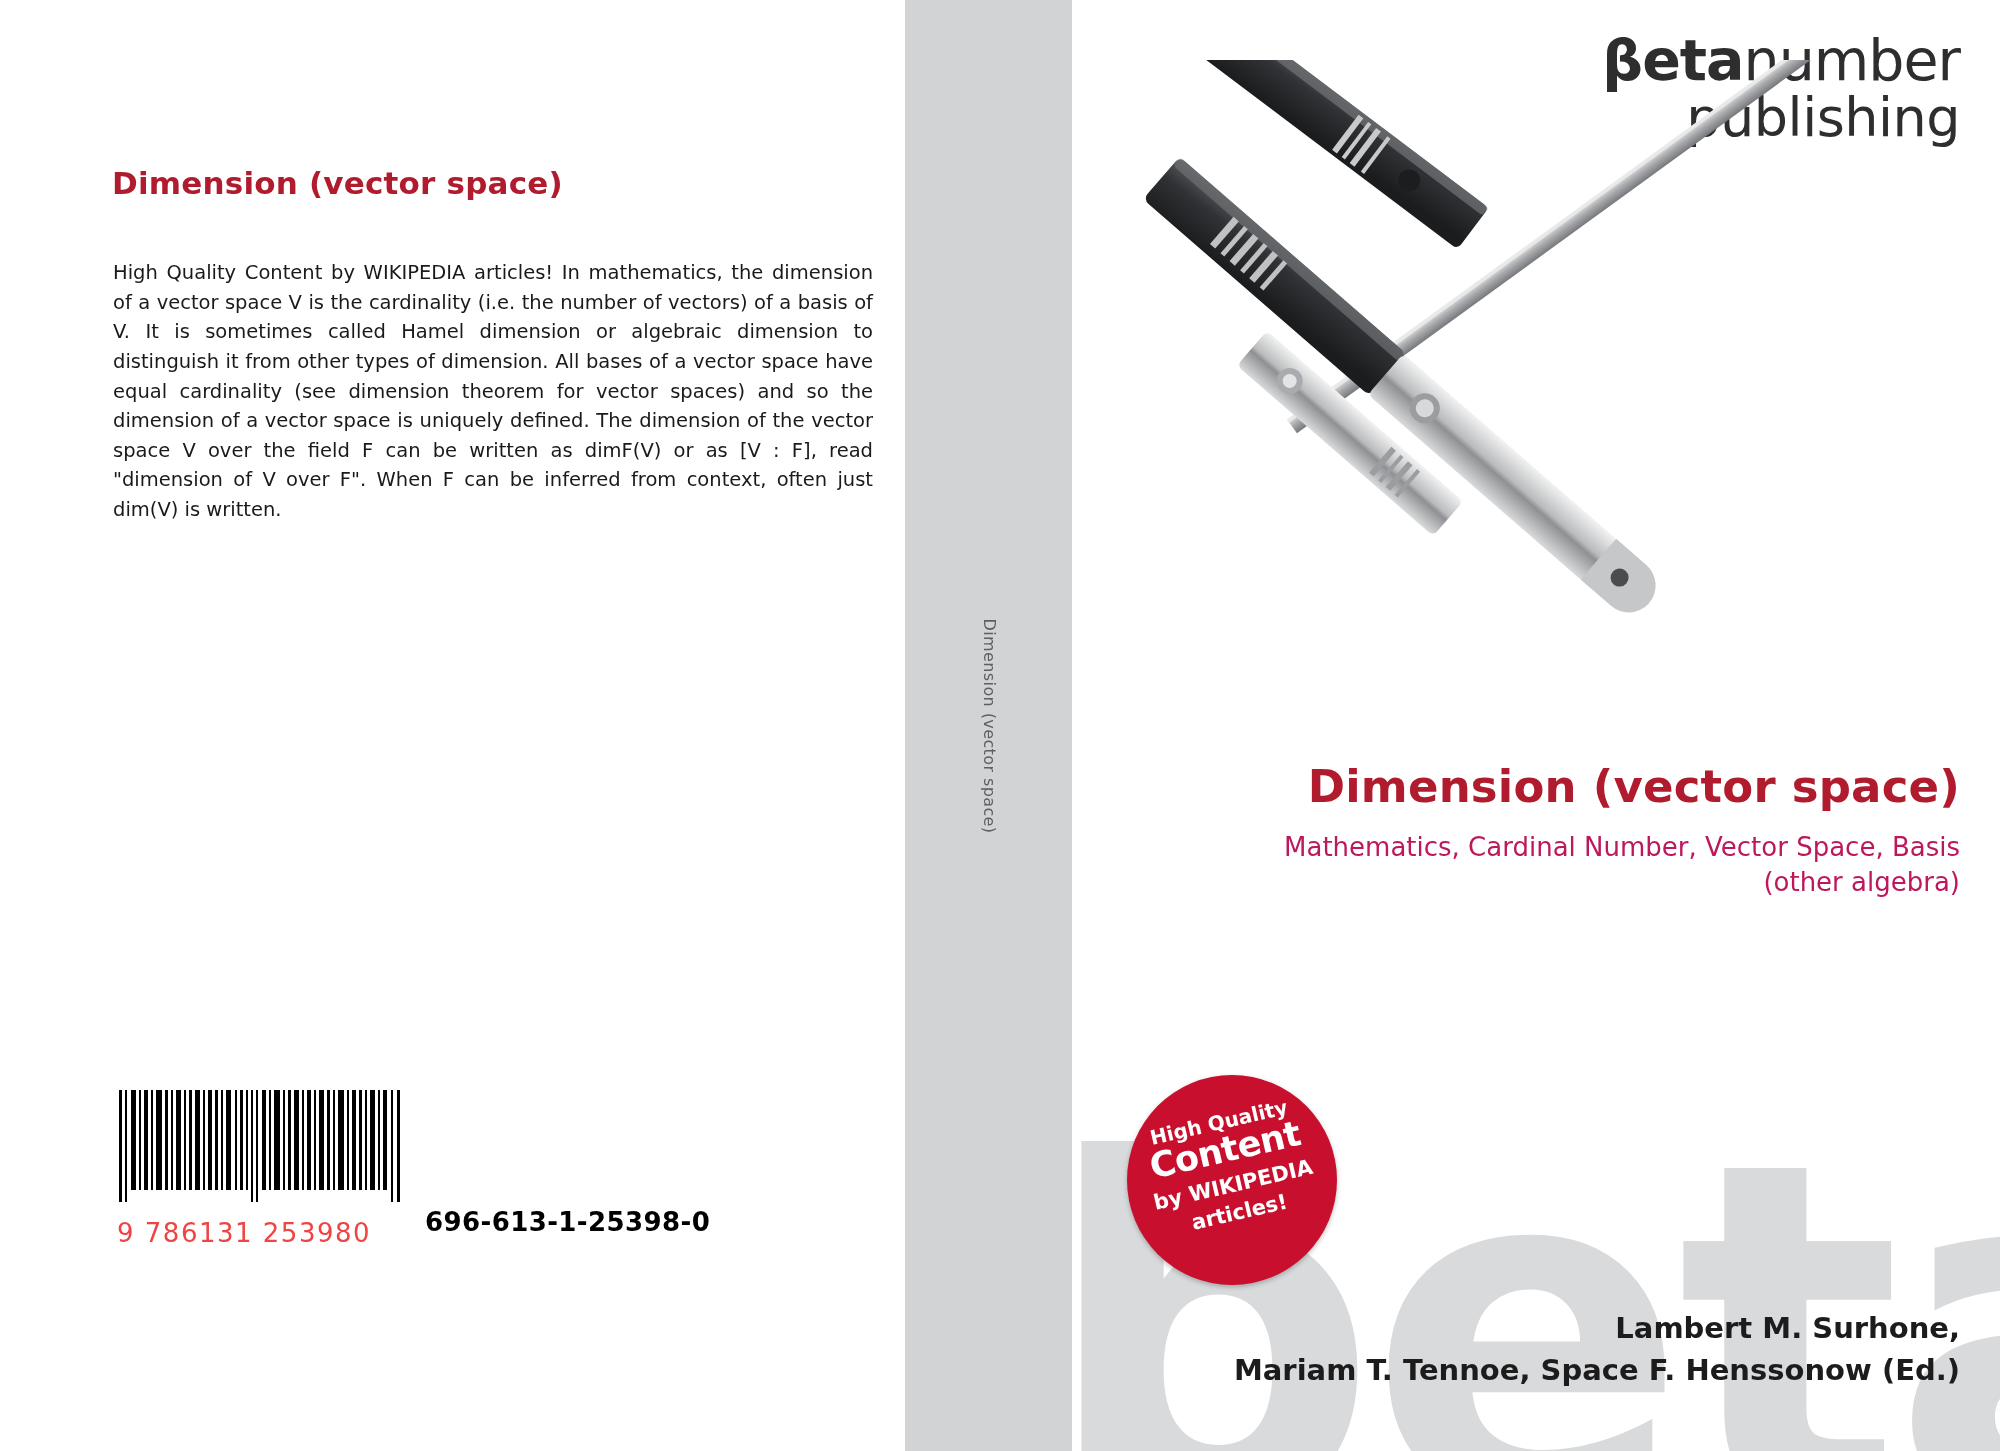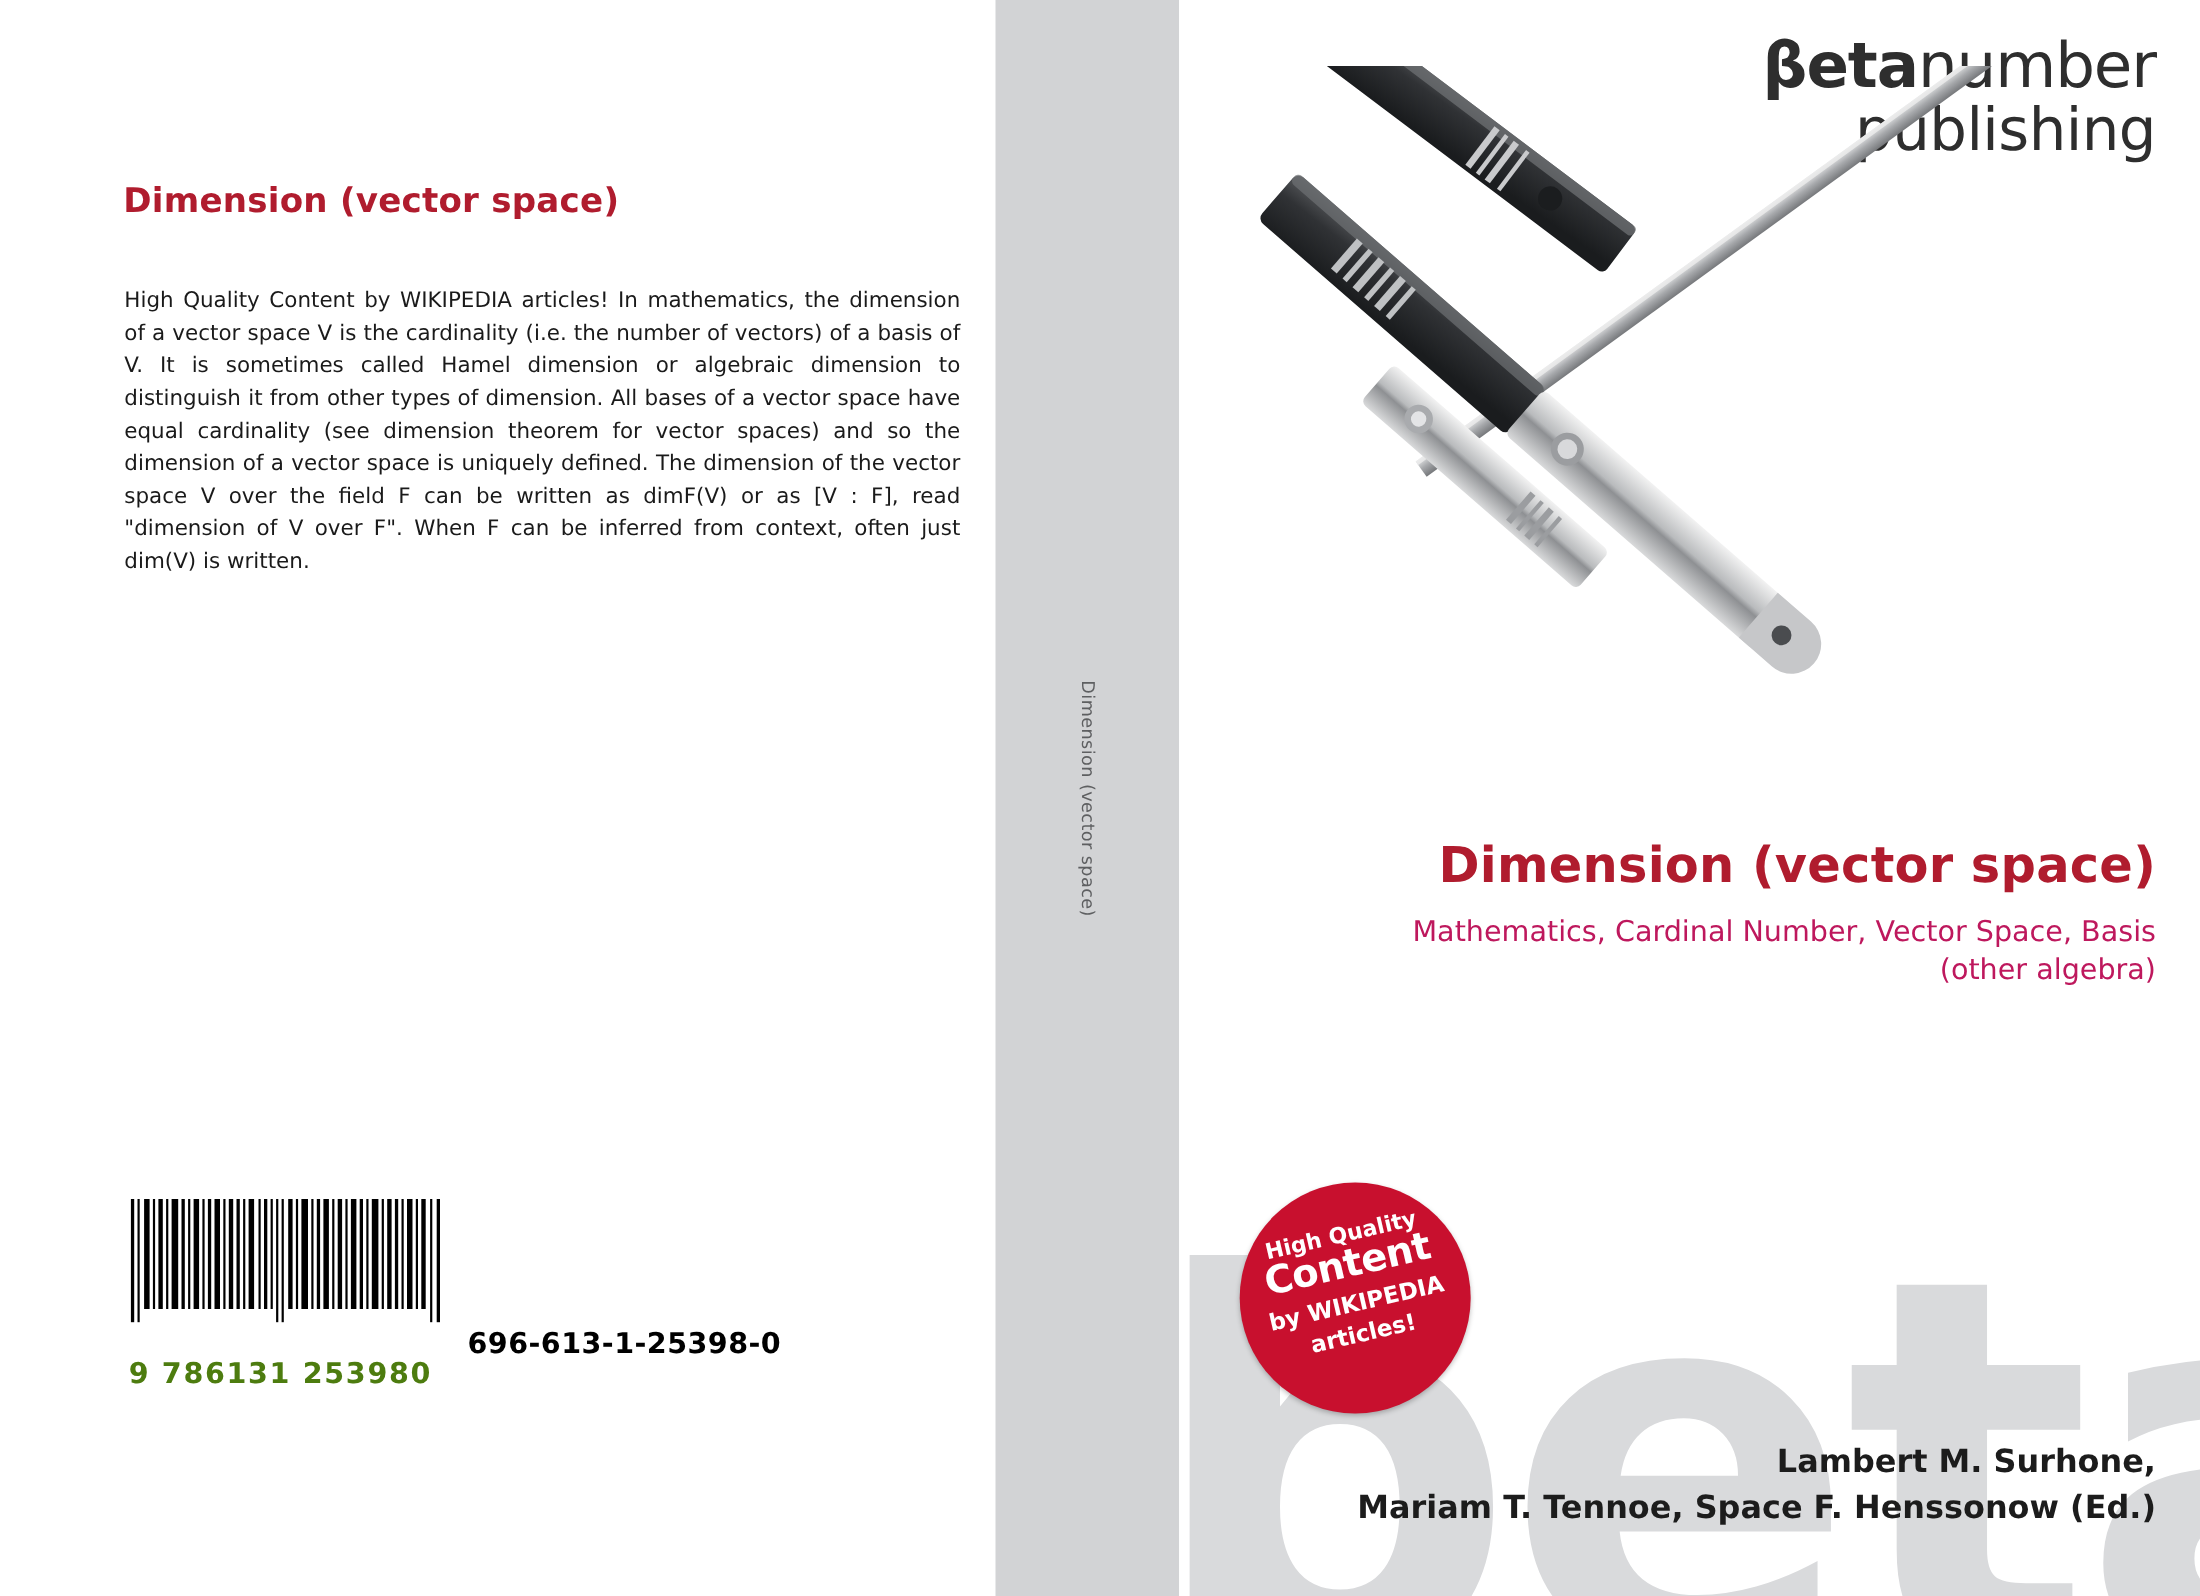--- a/index.html
+++ b/index.html
@@ -55,26 +55,26 @@
     left: 117px;
     top: 1090px;
     width: 540px;
   }
   #barcode-bars {
     height: 122px;
     width: 290px;
     display: block;
   }
   #barcode-digits {
-    margin-top: 22px;
+    margin-top: 6px;
     font-family: "DejaVu Sans", sans-serif;
     font-size: 26px;
-    font-weight: bold;
+    font-weight: normal;
     letter-spacing: 1.5px;
-    color: #4d7c0f;
+    color: #ef4444;
     white-space: nowrap;
   }
   #isbn-text {
     position: absolute;
     left: 425px;
     top: 1207px;
     font-size: 26px;
     font-weight: bold;
     color: #000;
     letter-spacing: 0.4px;

